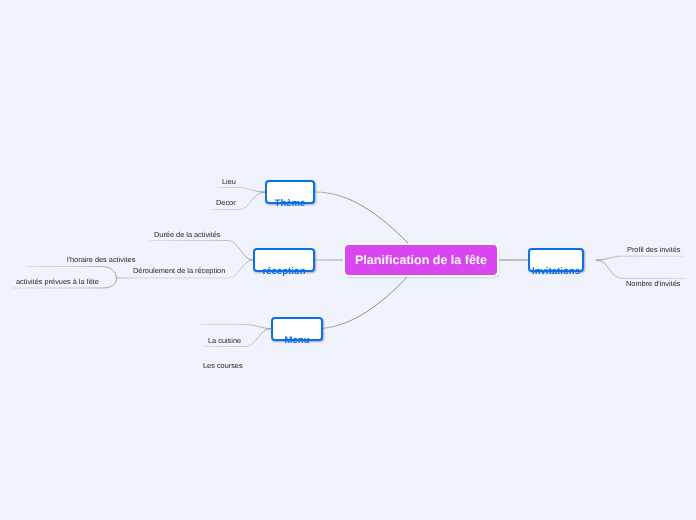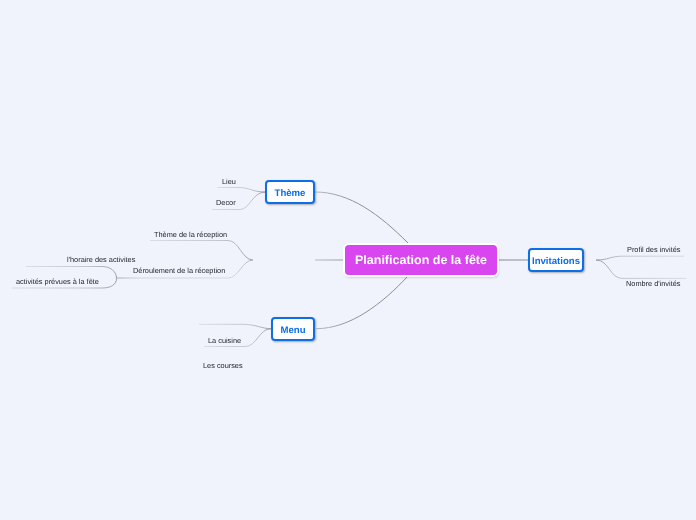--- a/index.html
+++ b/index.html
@@ -5,21 +5,21 @@
   html,body{margin:0;padding:0;}
   body{width:696px;height:520px;overflow:hidden;background:#f0f3fc;
        font-family:"Liberation Sans",sans-serif;-webkit-font-smoothing:antialiased;text-rendering:geometricPrecision;}
   #canvas{position:relative;width:696px;height:520px;}
   svg.links{position:absolute;left:0;top:0;width:696px;height:520px;}
   .node{position:absolute;box-sizing:border-box;display:flex;align-items:center;justify-content:center;white-space:nowrap;}
   .root{background:#d946ef;color:#fff;font-weight:bold;font-size:12.5px;border-radius:4px;
         box-shadow:0 0 0 2px #fff, 1px 2px 3px rgba(0,0,0,.28);}
   .branch{background:#fff;color:#0b6ee8;font-weight:bold;font-size:9.6px;border:2px solid #0c6fe8;
           border-radius:4px;box-shadow:1px 1px 2px rgba(0,0,0,.3);}
-  .branch span{position:relative;top:1px;}
+  .branch span{position:relative;top:11px;}
   .leaf{position:absolute;color:#24252d;font-size:7.35px;white-space:nowrap;text-align:center;}
 </style>
 </head>
 <body>
 
 <div id="canvas">
   <svg class="links" viewBox="0 0 696 520">
     <defs>
       <linearGradient id="gl" x1="1" y1="0" x2="0" y2="0">
         <stop offset="0" stop-color="#9a9da6"></stop>
@@ -70,30 +70,33 @@
     </g>
   </svg>
 
   <div class="node root" style="left:345px;top:245px;width:152px;height:30px;">
     <span>Planification de la fête</span>
   </div>
 
   <div class="node branch" style="left:265px;top:180px;width:50px;height:24px;">
     <span>Thème</span>
   </div>
-  <div class="node branch" style="left:271px;top:317px;width:44px;height:24px;">
+  <div class="node branch" style="left:253px;top:248px;width:62px;height:24px;">
+    <span>réception</span>
+  </div>
+  <div class="node branch" style="left:271px;top:317px;width:52px;height:24px;">
     <span>Menu</span>
   </div>
   <div class="node branch" style="left:528px;top:248px;width:56px;height:24px;">
     <span>Invitations</span>
   </div>
 
   <div class="leaf" style="left:222px;top:176.7px;">Lieu</div>
   <div class="leaf" style="left:216px;top:197.7px;">Decor</div>
-  <div class="leaf" style="left:154px;top:229.7px;">Thème de la réception</div>
+  <div class="leaf" style="left:154px;top:229.7px;">Durée de la activités</div>
   <div class="leaf" style="left:133px;top:266.4px;">Déroulement de la réception</div>
   <div class="leaf" style="left:31px;top:254.7px;padding-left:36px;">l'horaire des activites</div>
   <div class="leaf" style="left:16px;top:276.7px;">activités prévues à la fête</div>
   <div class="leaf" style="left:203px;top:313.7px;margin-top:47px;">Les courses</div>
   <div class="leaf" style="left:208px;top:335.7px;">La cuisine</div>
   <div class="leaf" style="left:627px;top:244.7px;">Profil des invités</div>
   <div class="leaf" style="left:626px;top:279px;">Nombre d'invités</div>
 </div>
 
 </body></html>

